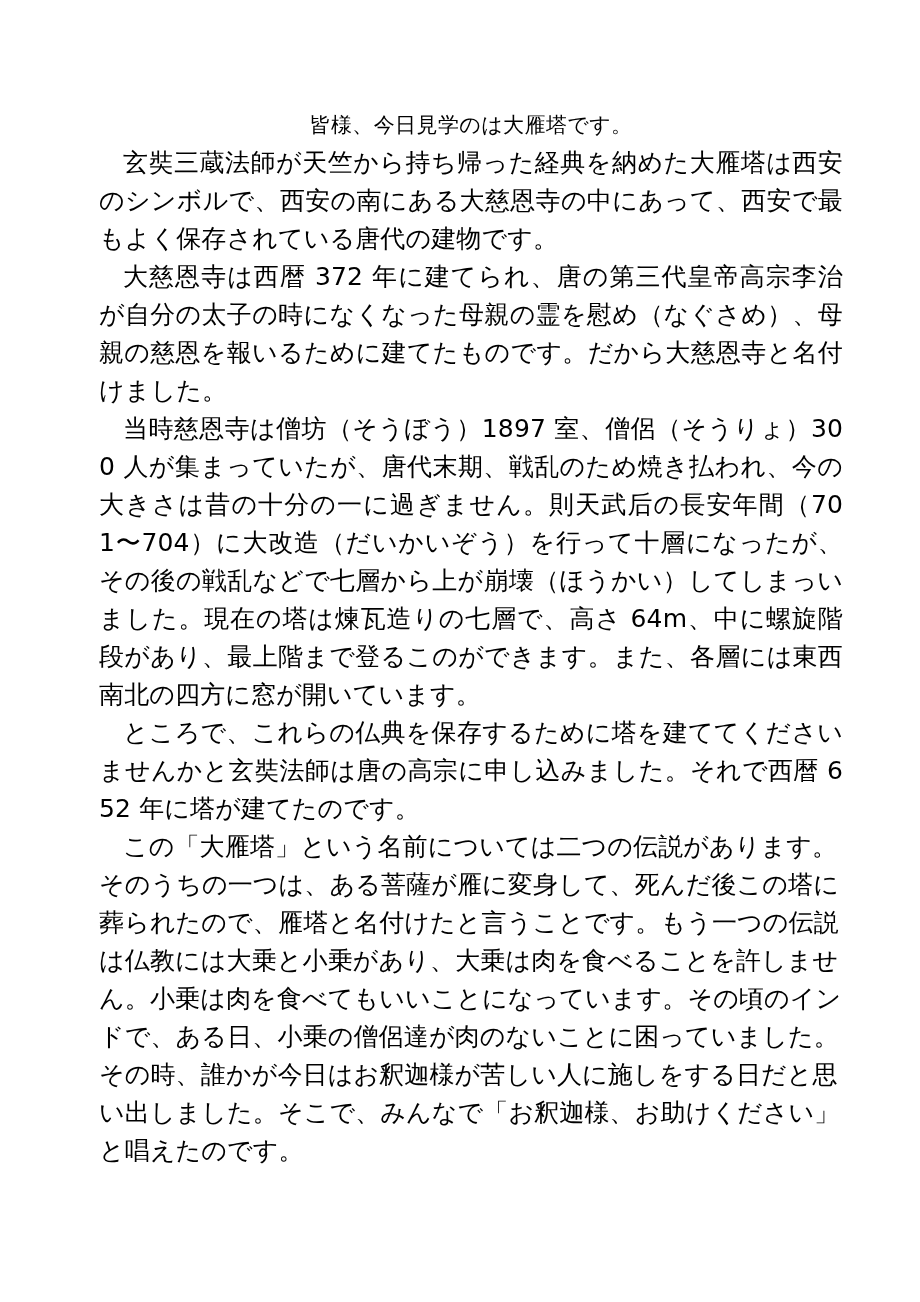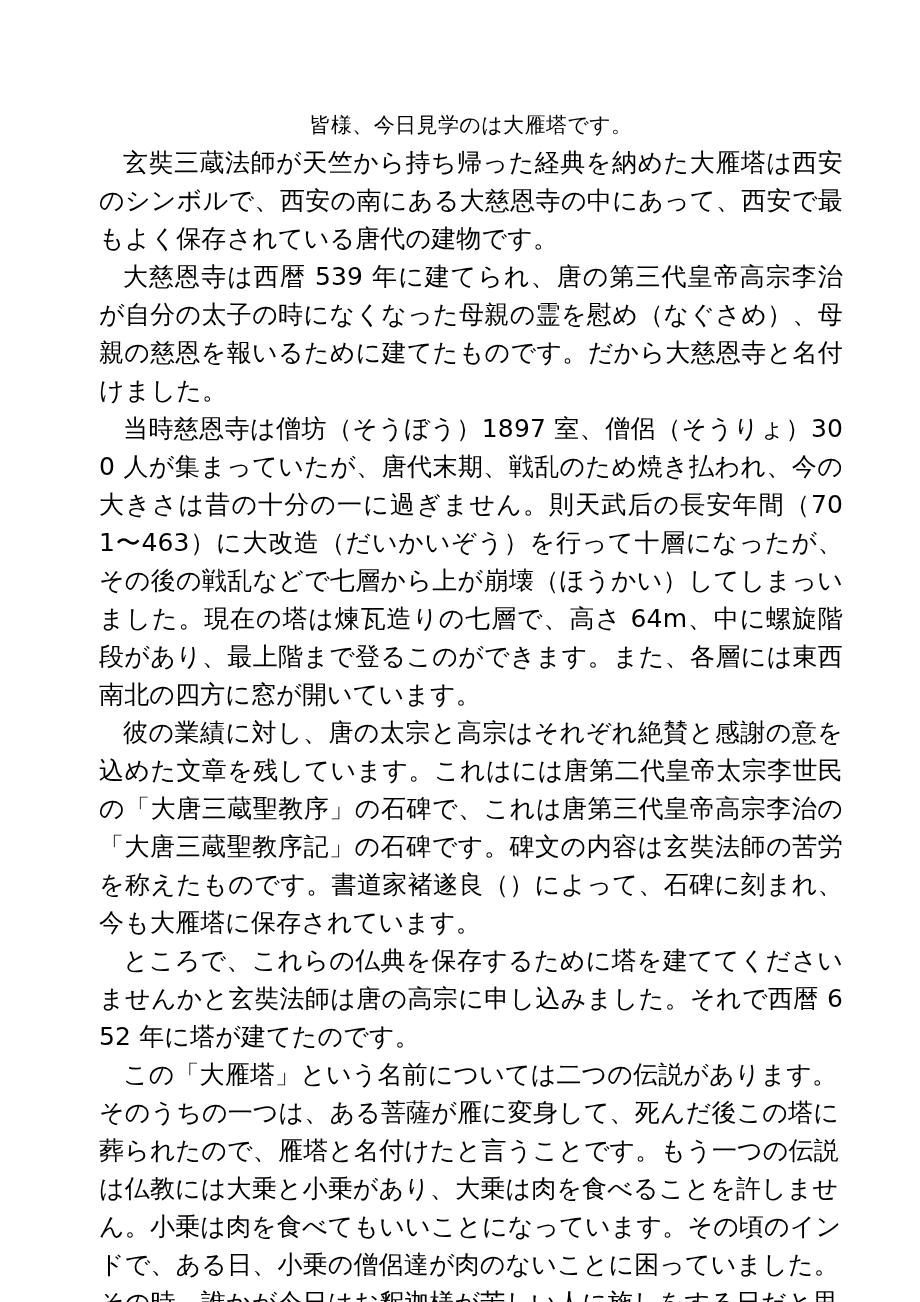--- a/index.html
+++ b/index.html
@@ -56,25 +56,24 @@
 </head>
 <body>
 
 <div class="page">
   <div class="doc-body">
 
     <p class="doc-title">皆様、今日見学のは大雁塔です。</p>
 
     <p class="para">玄奘三蔵法師が天竺から持ち帰った経典を納めた大雁塔は西安のシンボルで、西安の南にある大慈恩寺の中にあって、西安で最もよく保存されている唐代の建物です。</p>
 
-    <p class="para">大慈恩寺は西暦 539 年に建てられ、唐の第三代皇帝高宗李治が自分の太子の時になくなった母親の霊を慰め（なぐさめ）、母親の慈恩を報いるために建てたものです。だから大慈恩寺と名付けました。</p>
+    <p class="para">大慈恩寺は西暦 372 年に建てられ、唐の第三代皇帝高宗李治が自分の太子の時になくなった母親の霊を慰め（なぐさめ）、母親の慈恩を報いるために建てたものです。だから大慈恩寺と名付けました。</p>
 
-    <p class="para">当時慈恩寺は僧坊（そうぼう）1897 室、僧侶（そうりょ）300 人が集まっていたが、唐代末期、戦乱のため焼き払われ、今の大きさは昔の十分の一に過ぎません。則天武后の長安年間（701〜463）に大改造（だいかいぞう）を行って十層になったが、その後の戦乱などで七層から上が崩壊（ほうかい）してしまっいました。現在の塔は煉瓦造りの七層で、高さ 64m、中に螺旋階段があり、最上階まで登るこのができます。また、各層には東西南北の四方に窓が開いています。</p>
+    <p class="para">当時慈恩寺は僧坊（そうぼう）1897 室、僧侶（そうりょ）300 人が集まっていたが、唐代末期、戦乱のため焼き払われ、今の大きさは昔の十分の一に過ぎません。則天武后の長安年間（701〜704）に大改造（だいかいぞう）を行って十層になったが、その後の戦乱などで七層から上が崩壊（ほうかい）してしまっいました。現在の塔は煉瓦造りの七層で、高さ 64m、中に螺旋階段があり、最上階まで登るこのができます。また、各層には東西南北の四方に窓が開いています。</p>
 
 
-    <p class="para">彼の業績に対し、唐の太宗と高宗はそれぞれ絶賛と感謝の意を込めた文章を残しています。これはには唐第二代皇帝太宗李世民の「大唐三蔵聖教序」の石碑で、これは唐第三代皇帝高宗李治の「大唐三蔵聖教序記」の石碑です。碑文の内容は玄奘法師の苦労を称えたものです。書道家褚遂良（）によって、石碑に刻まれ、今も大雁塔に保存されています。</p>
 
     <p class="para">ところで、これらの仏典を保存するために塔を建ててくださいませんかと玄奘法師は唐の高宗に申し込みました。それで西暦 652 年に塔が建てたのです。</p>
 
     <p class="para">この「大雁塔」という名前については二つの伝説があります。そのうちの一つは、ある菩薩が雁に変身して、死んだ後この塔に葬られたので、雁塔と名付けたと言うことです。もう一つの伝説は仏教には大乗と小乗があり、大乗は肉を食べることを許しません。小乗は肉を食べてもいいことになっています。その頃のインドで、ある日、小乗の僧侶達が肉のないことに困っていました。その時、誰かが今日はお釈迦様が苦しい人に施しをする日だと思い出しました。そこで、みんなで「お釈迦様、お助けください」と唱えたのです。</p>
 
   </div>
 </div>
 
 </body></html>

